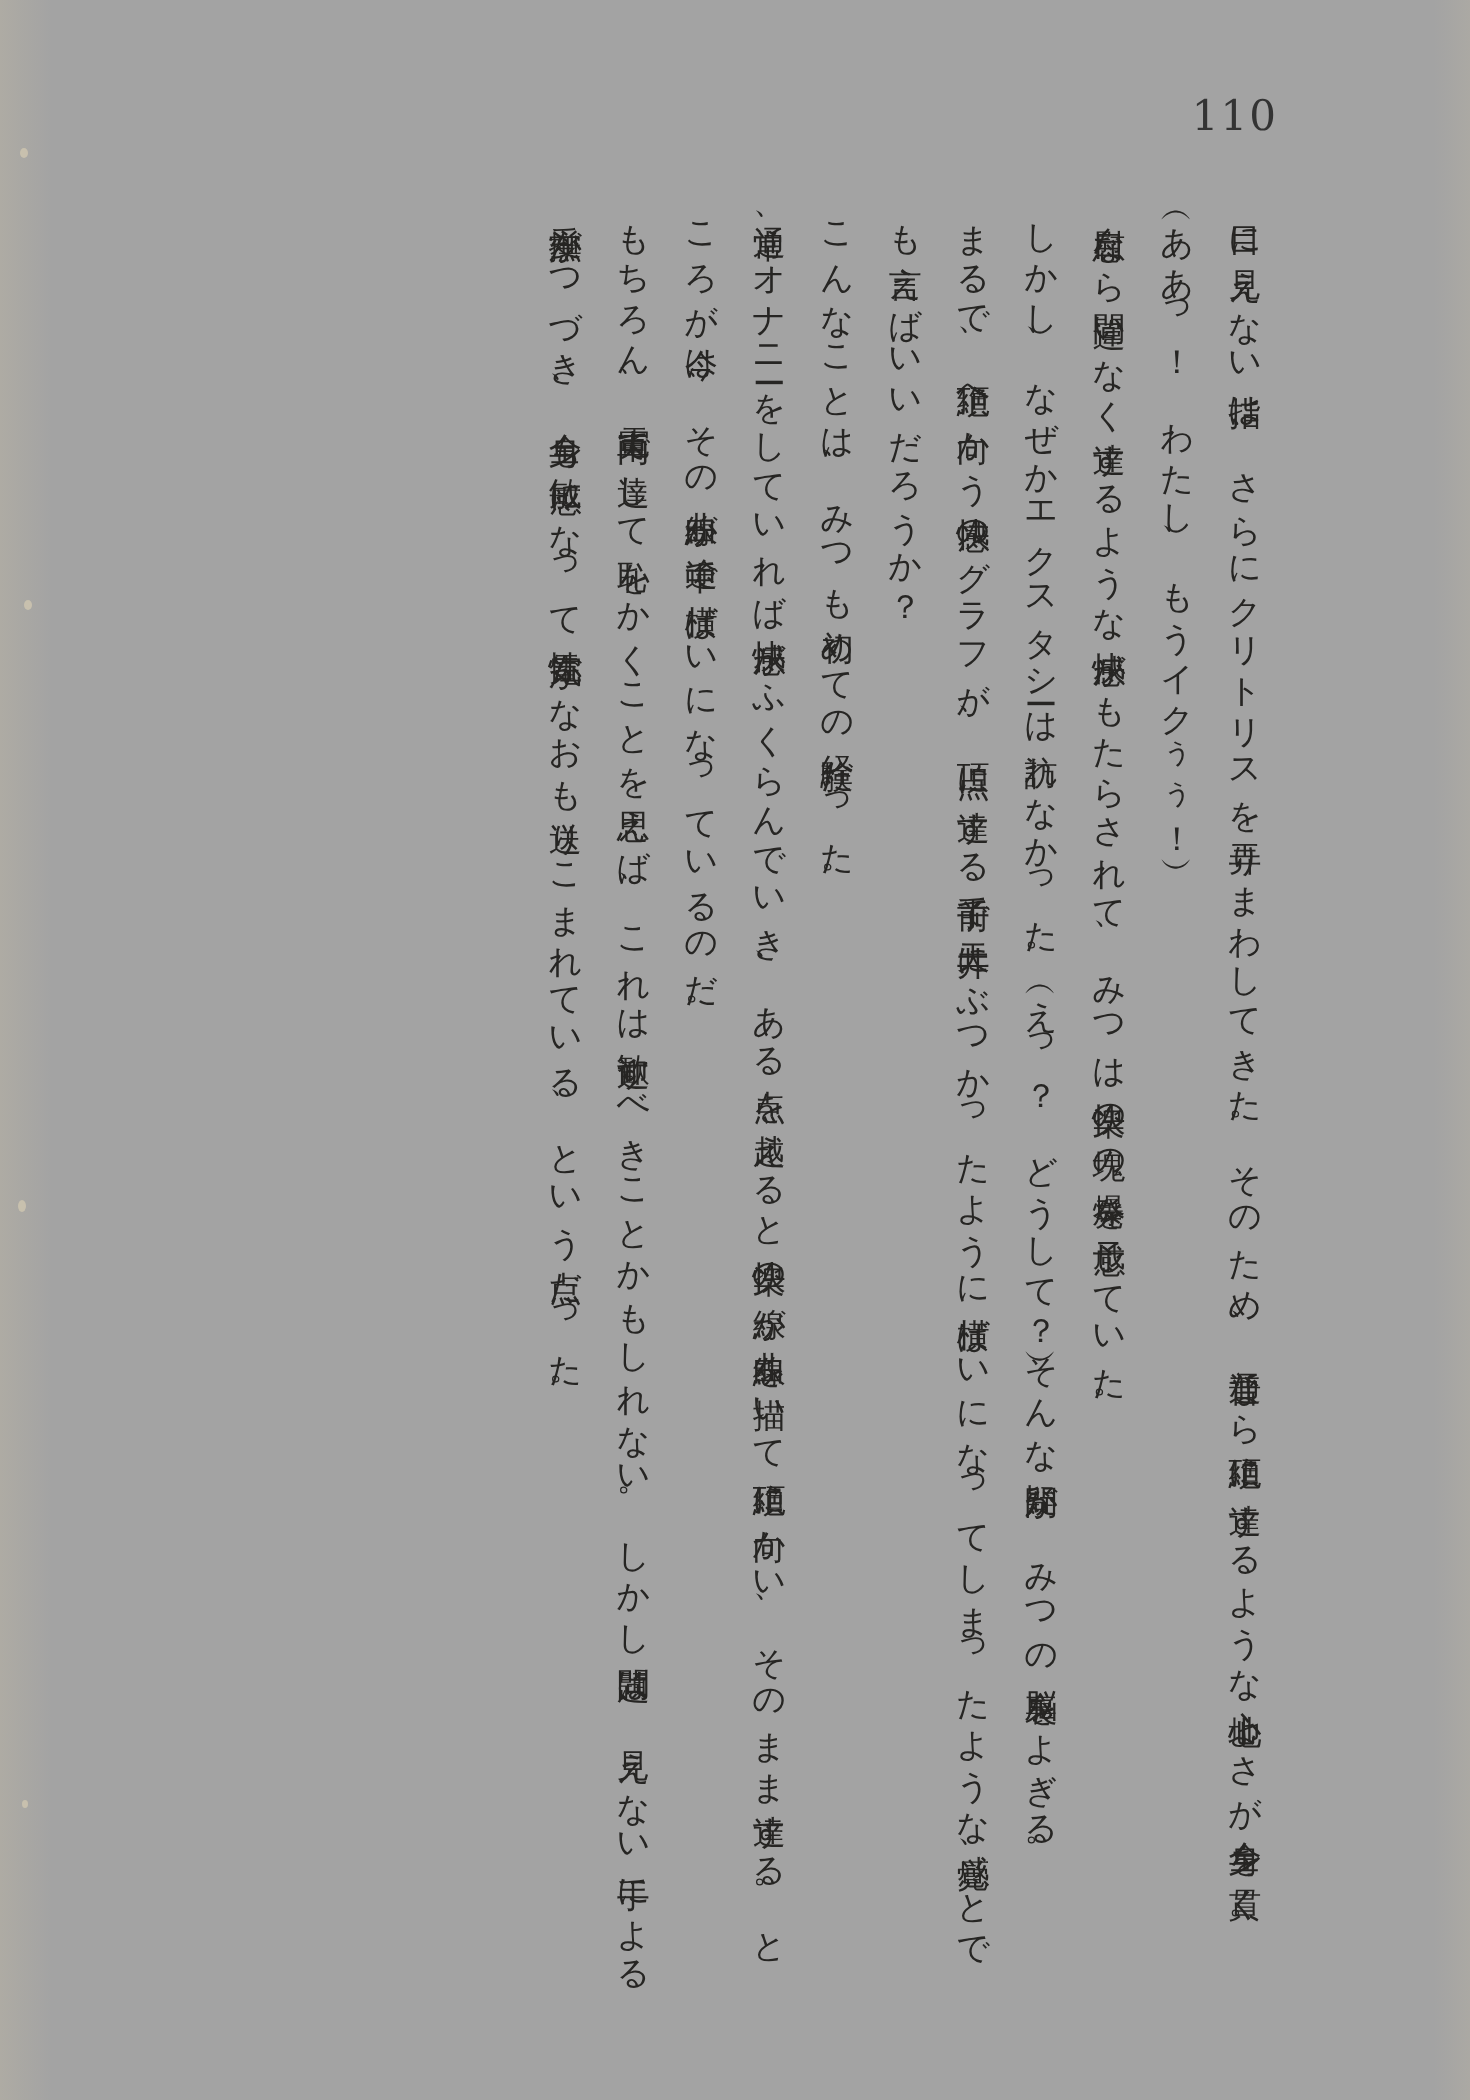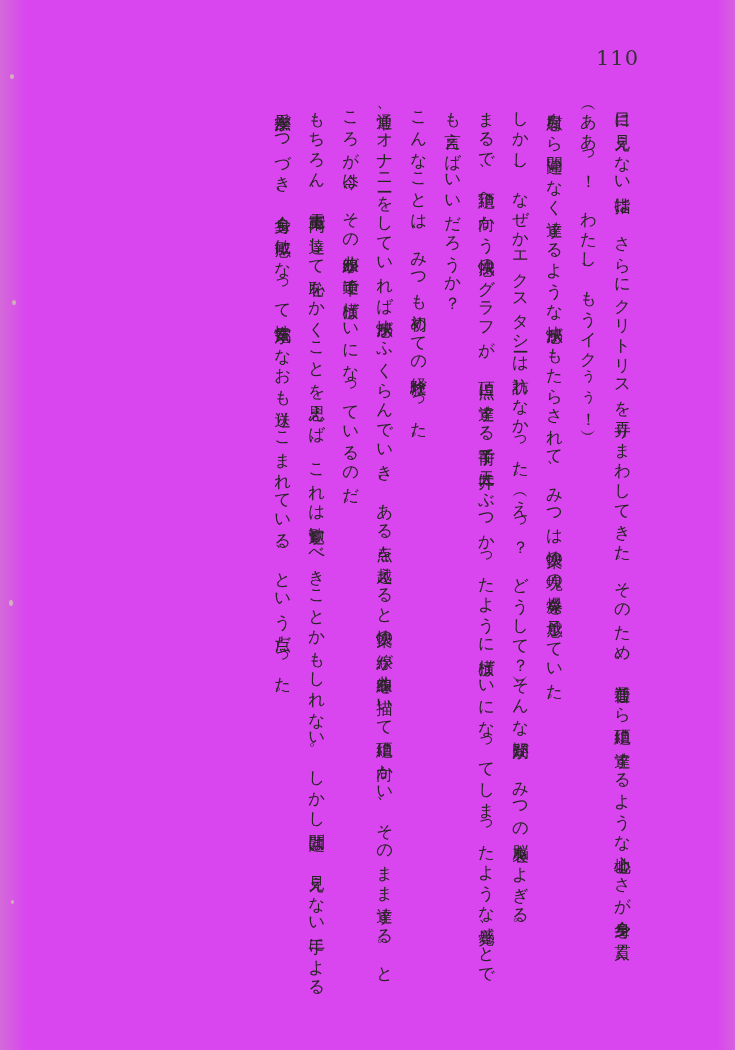--- a/index.html
+++ b/index.html
@@ -12,21 +12,21 @@
     background: #fbf8ee;
     font-family: "DejaVu Serif", "Liberation Serif", serif;
     color: #2b2b2b;
     overflow: hidden;
     position: relative;
   }
 
   .page {
     position: absolute;
     inset: 0;
-    background: #d946ef;
+    background: #a3a3a3;
   }
 
   
   .page::before {
     content: "";
     position: absolute;
     left: 0; top: 0; bottom: 0;
     width: 26px;
     background: linear-gradient(to right, rgba(200,190,165,0.30), rgba(251,248,238,0));
     pointer-events: none;

